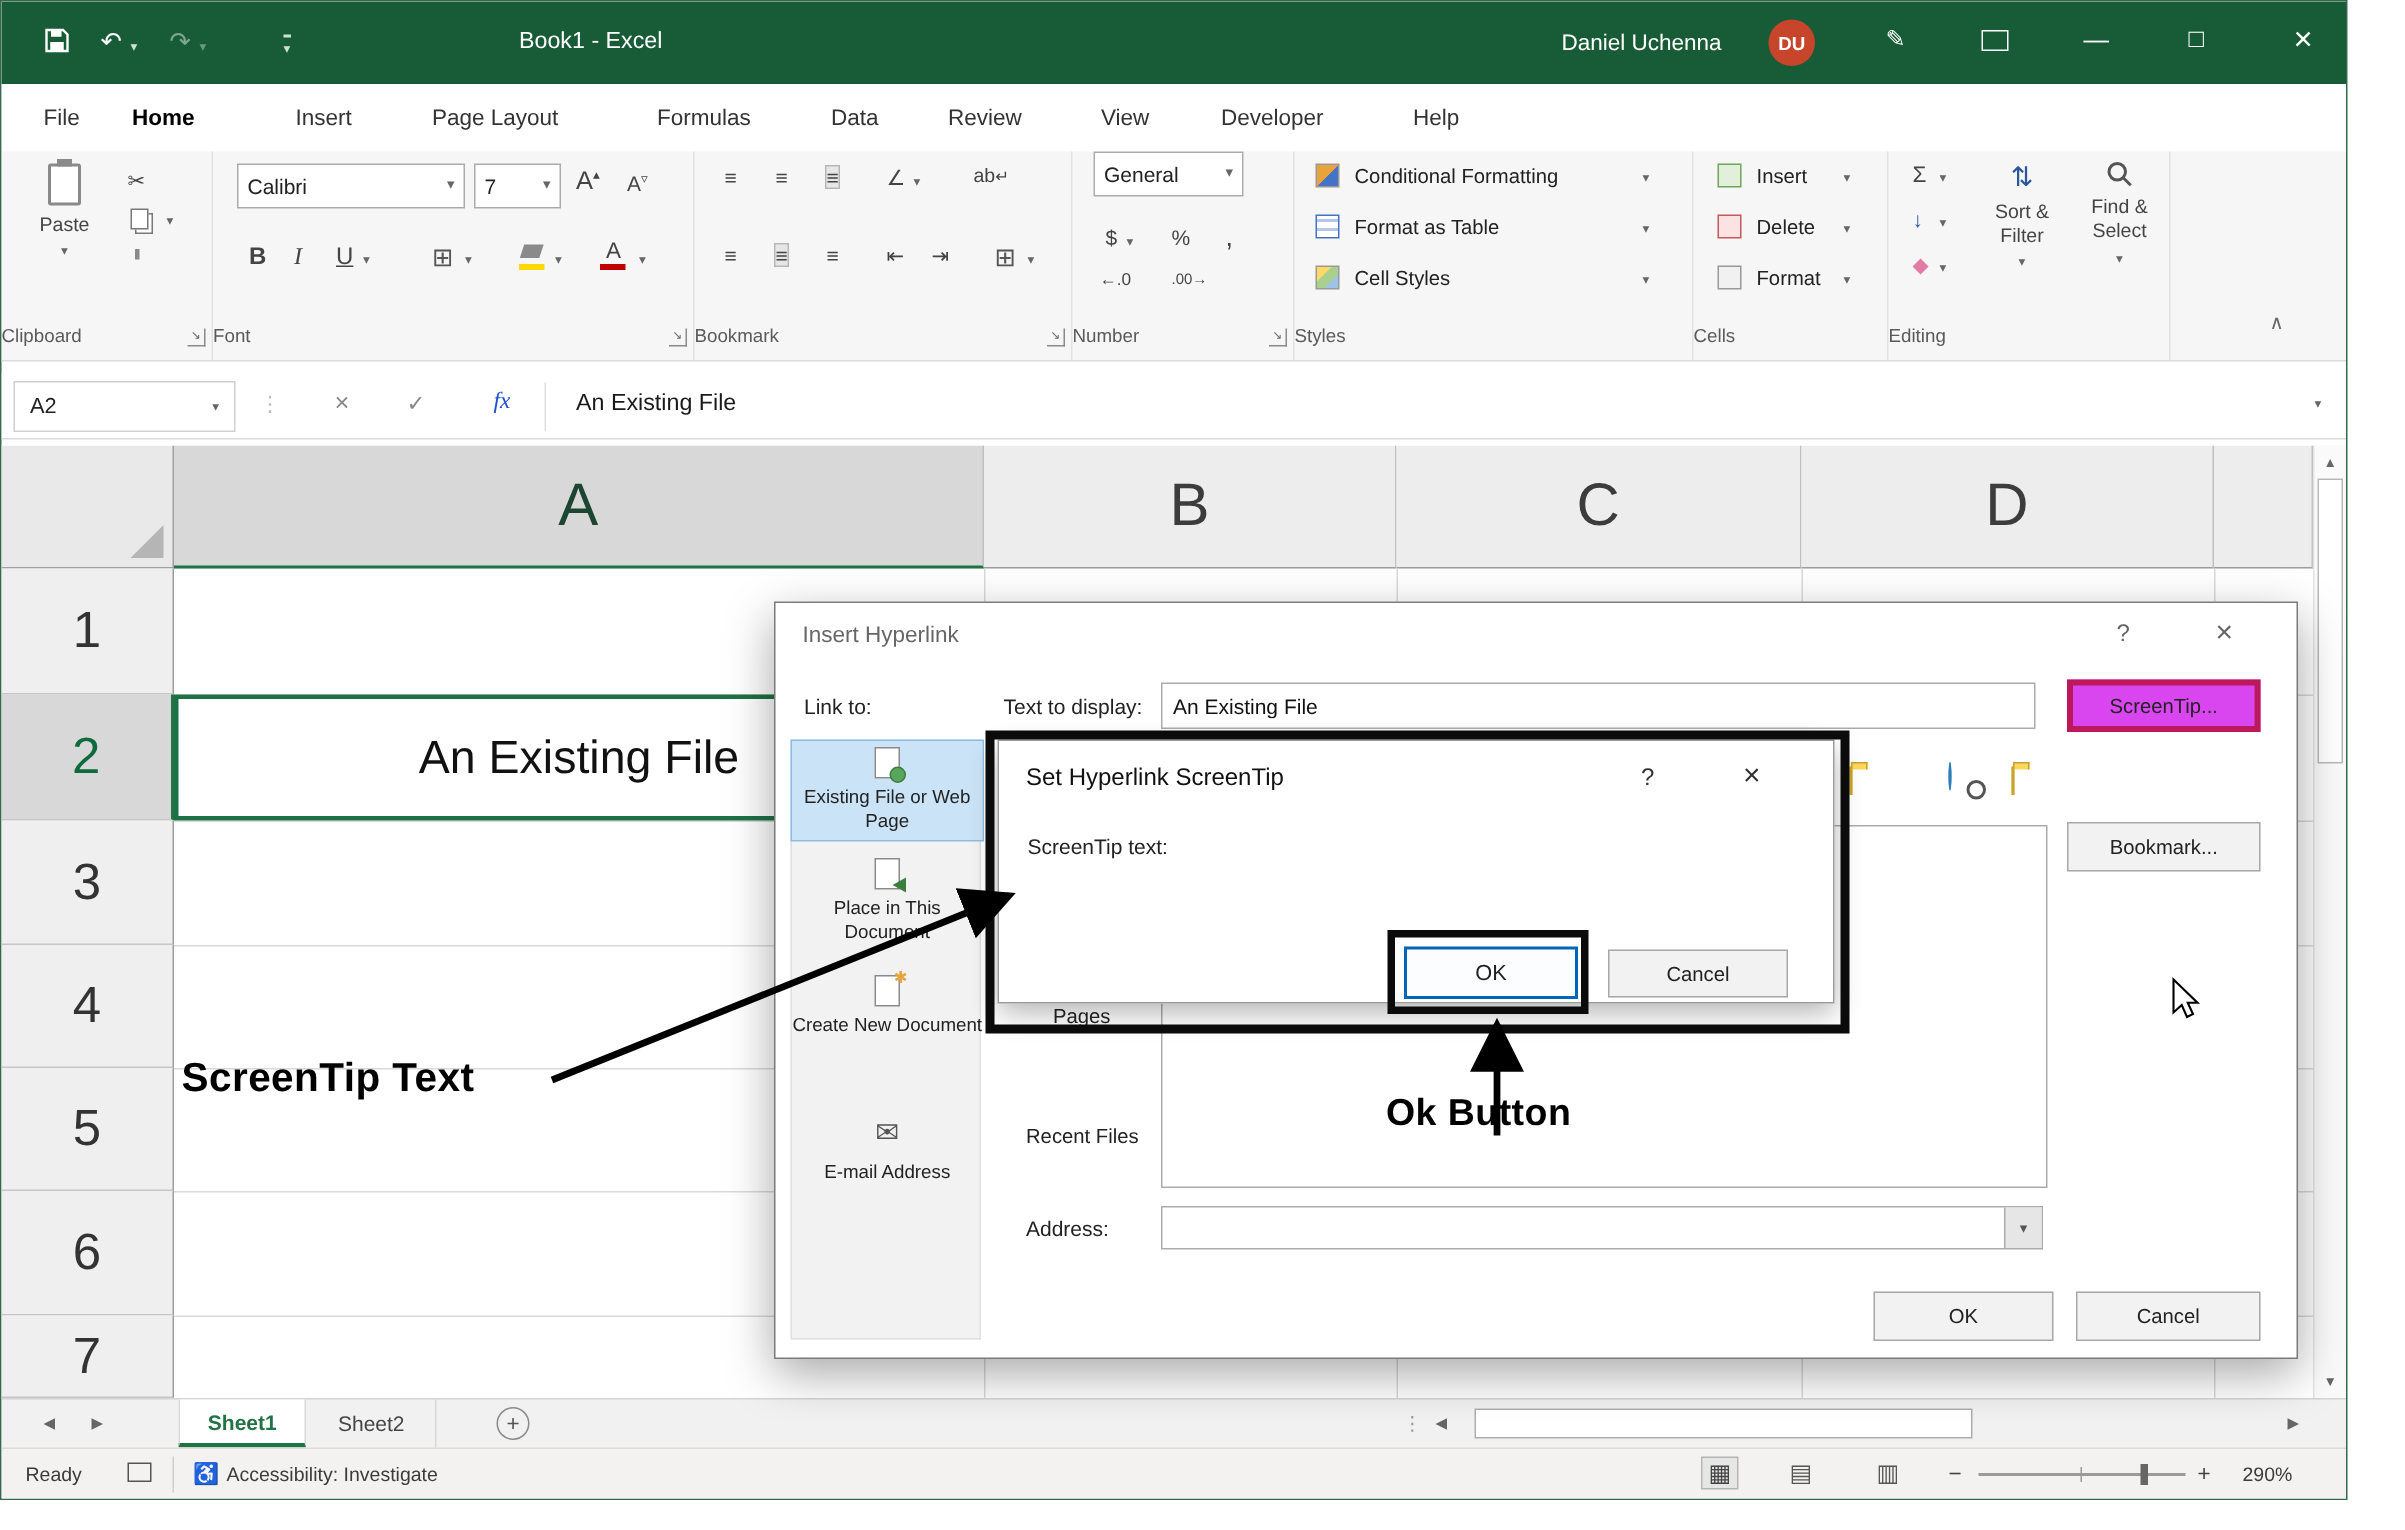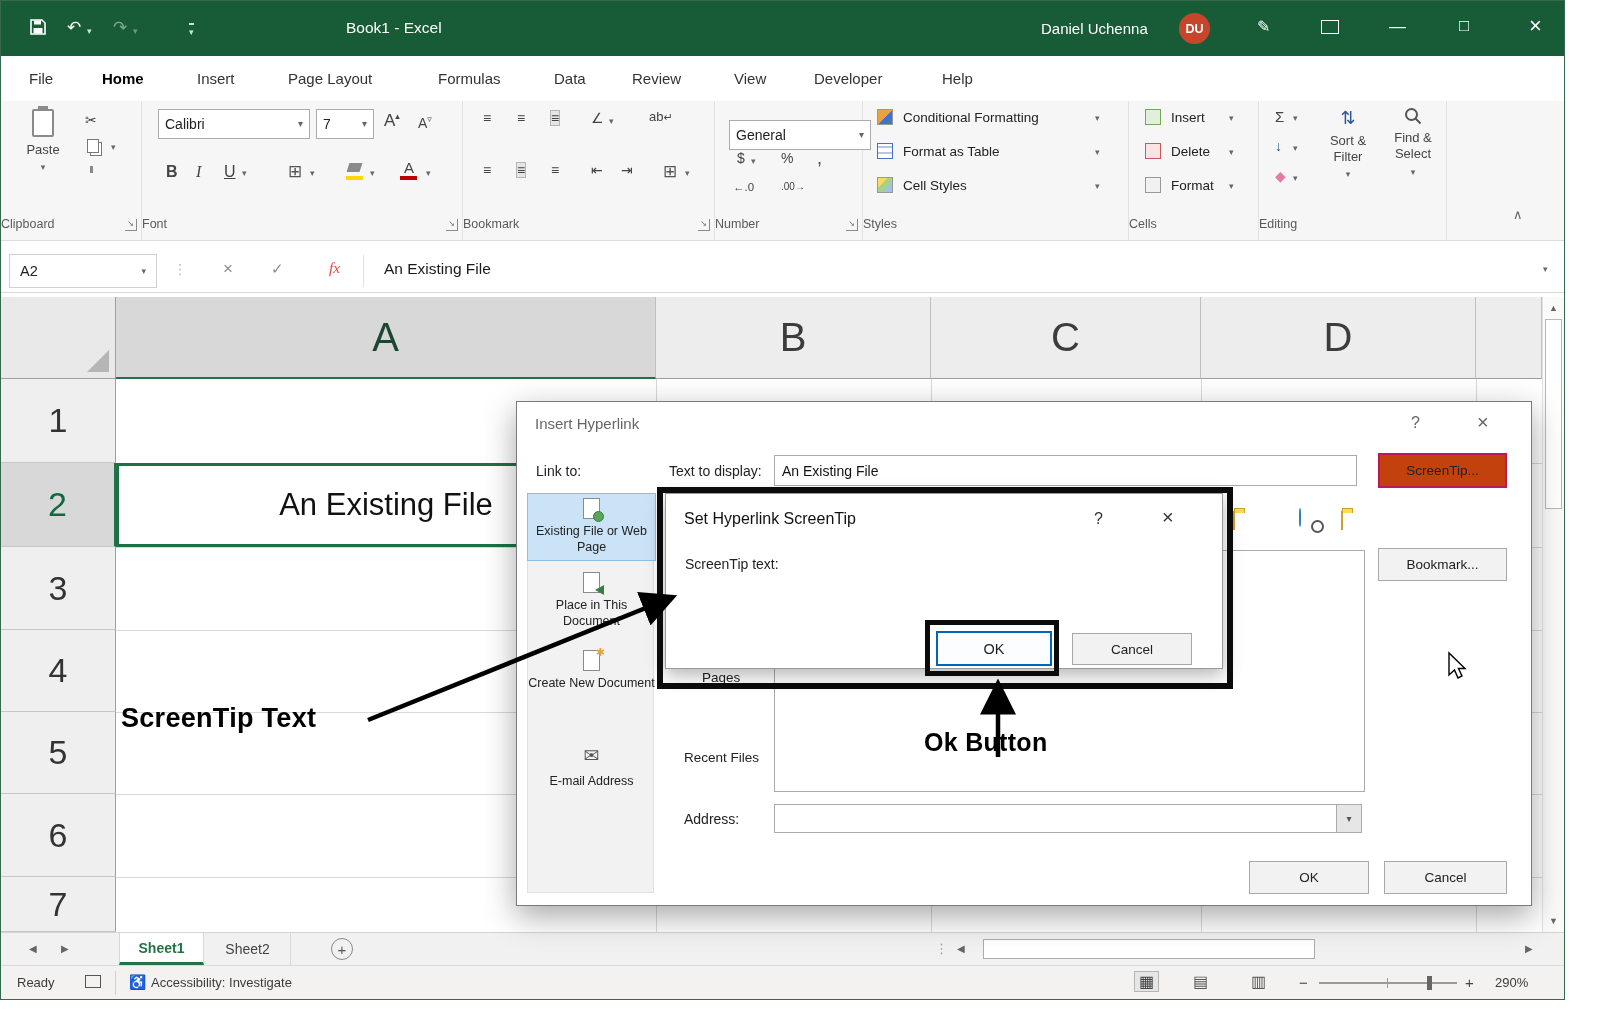--- a/index.html
+++ b/index.html
@@ -119,21 +119,21 @@
     <div class="avatar a" style="left:1178px;top:12px">DU</div>
     <span class="a tb-icon" style="left:1256px;top:18px;font-size:16px">✎</span>
     <span class="a" style="left:1320px;top:19px;width:18px;height:14px;border:1.5px solid #fff"></span>
     <span class="a capbtn" style="left:1388px;top:17px">—</span>
     <span class="a capbtn" style="left:1458px;top:16px">□</span>
     <span class="a capbtn" style="left:1528px;top:14px;font-size:22px">×</span>
   </div>
 
   <div class="tabrow">
     <span class="rtab" style="left:28px">File</span>
-    <span class="rtab active" style="left:101px">Home</span>
+    <span class="rtab active" style="left:87px">Home</span>
     <span class="rtab" style="left:196px">Insert</span>
     <span class="rtab" style="left:287px">Page Layout</span>
     <span class="rtab" style="left:437px">Formulas</span>
     <span class="rtab" style="left:553px">Data</span>
     <span class="rtab" style="left:631px">Review</span>
     <span class="rtab" style="left:733px">View</span>
     <span class="rtab" style="left:813px">Developer</span>
     <span class="rtab" style="left:941px">Help</span>
     <span class="homeline" style="left:97px;width:62px;background:#217346"></span>
     <div class="sharebtn">
@@ -197,21 +197,21 @@
       <span class="a mini" style="left:88px;top:62px">≡</span>
       <span class="a mini" style="left:128px;top:62px">⇤</span>
       <span class="a mini" style="left:158px;top:62px">⇥</span>
       <span class="a mini" style="left:200px;top:62px;font-size:17px;color:#555">⊞</span>
       <span class="a dd" style="left:222px;top:68px">▾</span>
       <div class="glabel">Bookmark</div>
       <span class="launch">↘</span>
     </div>
 
     <div class="rgroup" style="left:714px;width:148px">
-      <div class="combo" style="left:14px;top:19px;width:142px">
+      <div class="combo" style="left:14px;top:0;width:100px">
         <span>General</span>
           <span class="dd">▾</span>
       </div>
       <span class="a mini" style="left:22px;top:50px">$</span>
       <span class="a dd" style="left:36px;top:56px">▾</span>
       <span class="a mini" style="left:66px;top:50px">%</span>
       <span class="a mini" style="left:102px;top:48px;font-size:18px">,</span>
       <span class="a" style="left:18px;top:80px;font-size:11.5px;color:#444">←.0</span>
       <span class="a" style="left:66px;top:80px;font-size:10px;color:#444">.00→</span>
       <div class="glabel">Number</div>
@@ -271,21 +271,21 @@
   </div>
 
   <div class="fbar">
     <div class="a" style="left:8px;top:5px;width:148px;height:34px;border:1px solid #d0d0d0;background:#fff;display:flex;align-items:center;padding:0 10px">
       <span style="font-size:14.5px">A2</span>
       <span class="dd" style="margin-left:auto">▾</span>
     </div>
     <span class="a" style="left:172px;top:12px;color:#b9b9b9;font-size:14px">⋮</span>
     <span class="a" style="left:222px;top:10px;color:#8a8a8a;font-size:17px">×</span>
     <span class="a" style="left:270px;top:11px;color:#8a8a8a;font-size:15px">✓</span>
-    <span class="a" style="left:328px;top:10px;color:#ef4444;font-size:15.5px;font-style:italic;font-family:'Liberation Serif',serif">fx</span>
+    <span class="a" style="left:328px;top:10px;color:#1d4ed8;font-size:15.5px;font-style:italic;font-family:'Liberation Serif',serif">fx</span>
     <span class="a" style="left:362px;top:6px;width:1px;height:32px;background:#e0e0e0"></span>
     <span class="a" style="left:383px;top:11px;font-size:15.5px;color:#1a1a1a">An Existing File</span>
     <span class="a dd" style="left:1542px;top:16px">▾</span>
   </div>
 
   <div class="grid">
     <div class="a" style="left:0;top:0;width:115px;height:82px;background:#e9e9e9;border-right:1px solid #9f9f9f;border-bottom:1px solid #9f9f9f">
       <span class="a" style="right:6px;bottom:6px;width:0;height:0;border-left:22px solid transparent;border-bottom:22px solid #b5b5b5"></span>
     </div>
     <div class="chead" style="left:115px;width:540px;background:#d8d8d8;color:#1c4632;border-bottom:2px solid #217346">A</div>
@@ -354,21 +354,21 @@
   </div>
 
   <div class="dlg" style="left:515px;top:400px;width:1016px;height:505px;z-index:20">
     <span class="txt" style="left:18px;top:13px;color:#666;font-size:15px">Insert Hyperlink</span>
     <span class="txt" style="left:894px;top:12px;color:#666;font-size:16px">?</span>
     <span class="txt" style="left:960px;top:9px;color:#666;font-size:20px">×</span>
 
     <span class="txt" style="left:19px;top:61px">Link to:</span>
     <span class="txt" style="left:152px;top:61px">Text to display:</span>
     <input class="input" style="left: 257px; top: 53px; width: 583px; height: 31px;" readonly="" value="An Existing File">
-    <button class="btn" style="left:861px;top:51px;width:129px;height:35px;border:2px solid #be185d;background:#c2410c">ScreenTip...</button>
+    <button class="btn" style="left:861px;top:51px;width:129px;height:35px;border:4px solid #be185d;background:#d946ef">ScreenTip...</button>
 
     
     <div class="a" style="left:10px;top:91px;width:127px;height:400px;background:#f2f2f2;border:1px solid #e0e0e0">
       <div class="sideitem" style="top:0;height:66px;background:#cbe3f6;outline:1px solid #8cbde4">
         <span class="pagicon">
             <span class="a" style="right:-5px;bottom:-4px;width:11px;height:11px;border-radius:50%;background:#58a55c;border:1px solid #3c7d40"></span>
           </span>
         <span>Existing File or Web Page</span>
       </div>
       <div class="sideitem" style="top:74px;height:70px">

